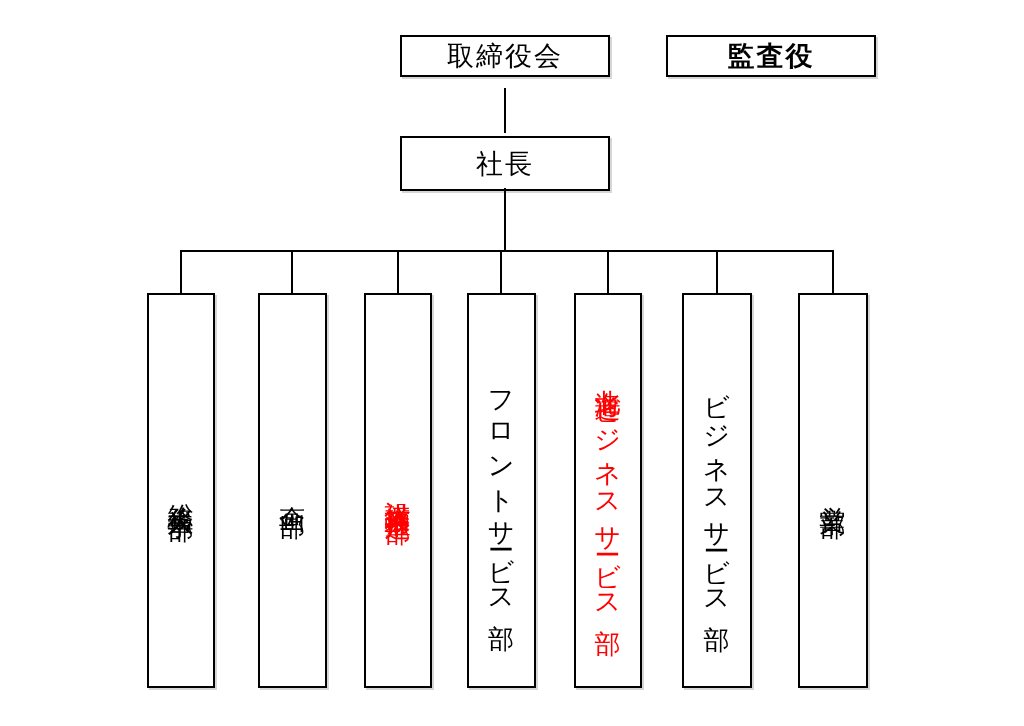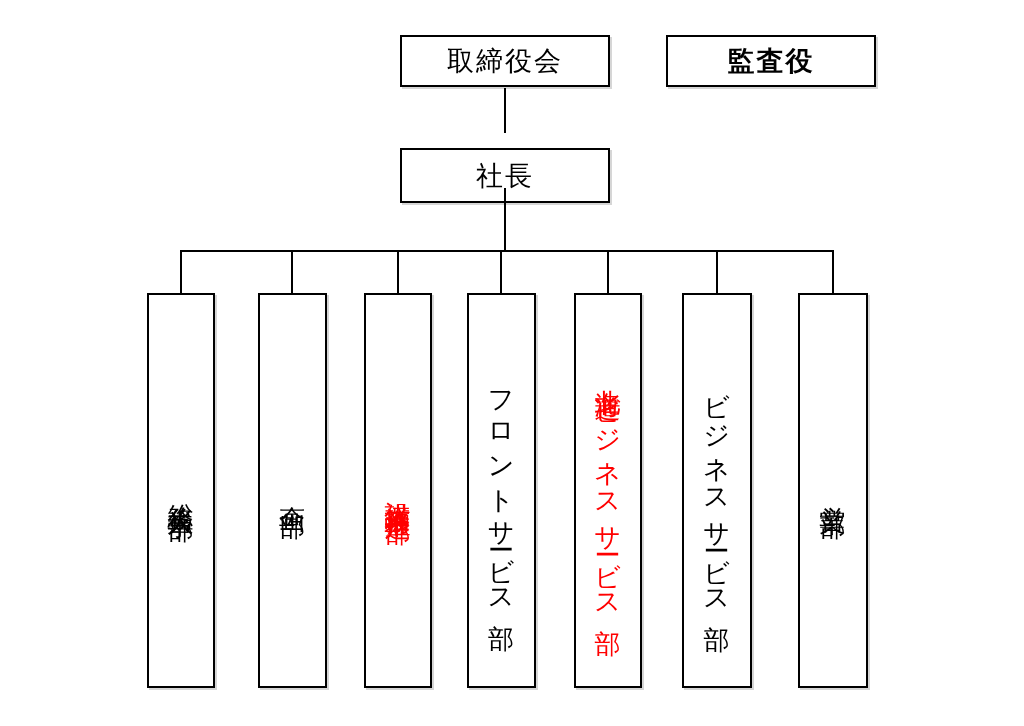--- a/index.html
+++ b/index.html
@@ -21,21 +21,21 @@
     background: #ffffff;
     border: 2px solid #000000;
     box-sizing: border-box;
     display: flex;
     align-items: center;
     justify-content: center;
     box-shadow: 2px 2px 0 rgba(0,0,0,0.16);
   }
   .hnode {               
     width: 210px;
-    height: 52px;
+    height: 42px;
   }
   .hnode .label {
     font-size: 27px;
     color: #000000;
     letter-spacing: 2px;
     white-space: nowrap;
   }
   .dept {                
     top: 293px;
     height: 395px;
@@ -62,21 +62,21 @@
 <div id="canvas">
 
   <div class="node hnode" style="left:400px; top:35px;">
     <span class="label" style="color: rgb(0, 0, 0);">取締役会</span>
   </div>
 
   <div class="node hnode" style="left:666px; top:35px;">
     <span class="label" style="color: rgb(0, 0, 0); font-weight: bold;">監査役</span>
   </div>
 
-  <div class="node hnode" style="left:400px; top:148px; height:55px;">
+  <div class="node hnode" style="left:400px; top:136px; height:55px;">
     <span class="label" style="color: rgb(0, 0, 0);">社長</span>
   </div>
 
   <div class="line vline" style="left:504px; top:88px; height:45px;"></div>
   <div class="line vline" style="left:504px; top:188px; height:62px;"></div>
   <div class="line hline" style="left:180px; top:250px; width:654px;"></div>
   <div class="line vline" style="left:180px; top:250px; height:43px;"></div>
   <div class="line vline" style="left:291px; top:250px; height:43px;"></div>
   <div class="line vline" style="left:397px; top:250px; height:43px;"></div>
   <div class="line vline" style="left:500px; top:250px; height:43px;"></div>

